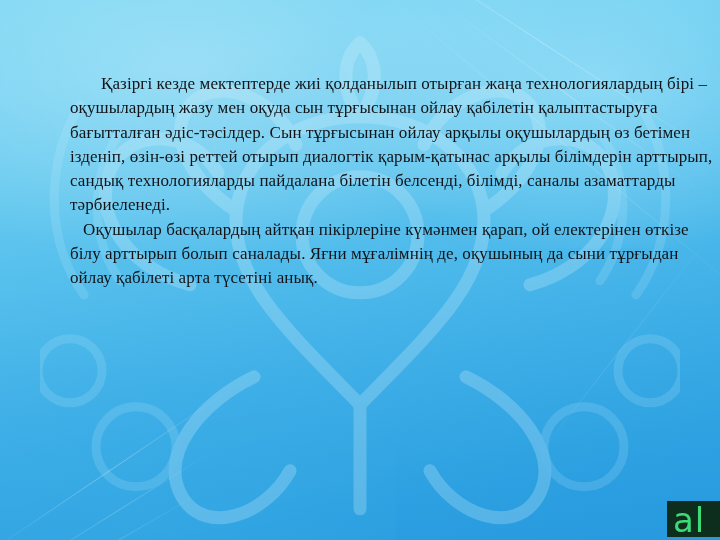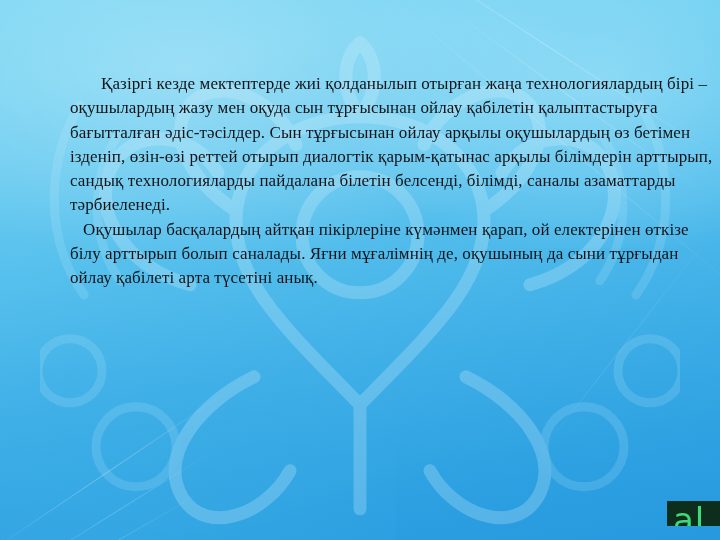--- a/index.html
+++ b/index.html
@@ -118,21 +118,21 @@
   .para-1 { text-indent: 31px; }
   .para-2 { text-indent: 13px; }
   .para-3 { text-indent: 13px; }
 
   
   .logo-chip {
     position: absolute;
     left: 667px;
     top: 501px;
     width: 53px;
-    height: 25px;
+    height: 36px;
     background: #0d2e1c;
     overflow: hidden;
   }
   .logo-chip .logo-text {
     position: absolute;
     left: 6px;
     top: -2px;
     font-family: "DejaVu Sans", "Liberation Sans", sans-serif;
     font-size: 34px;
     line-height: 42px;

